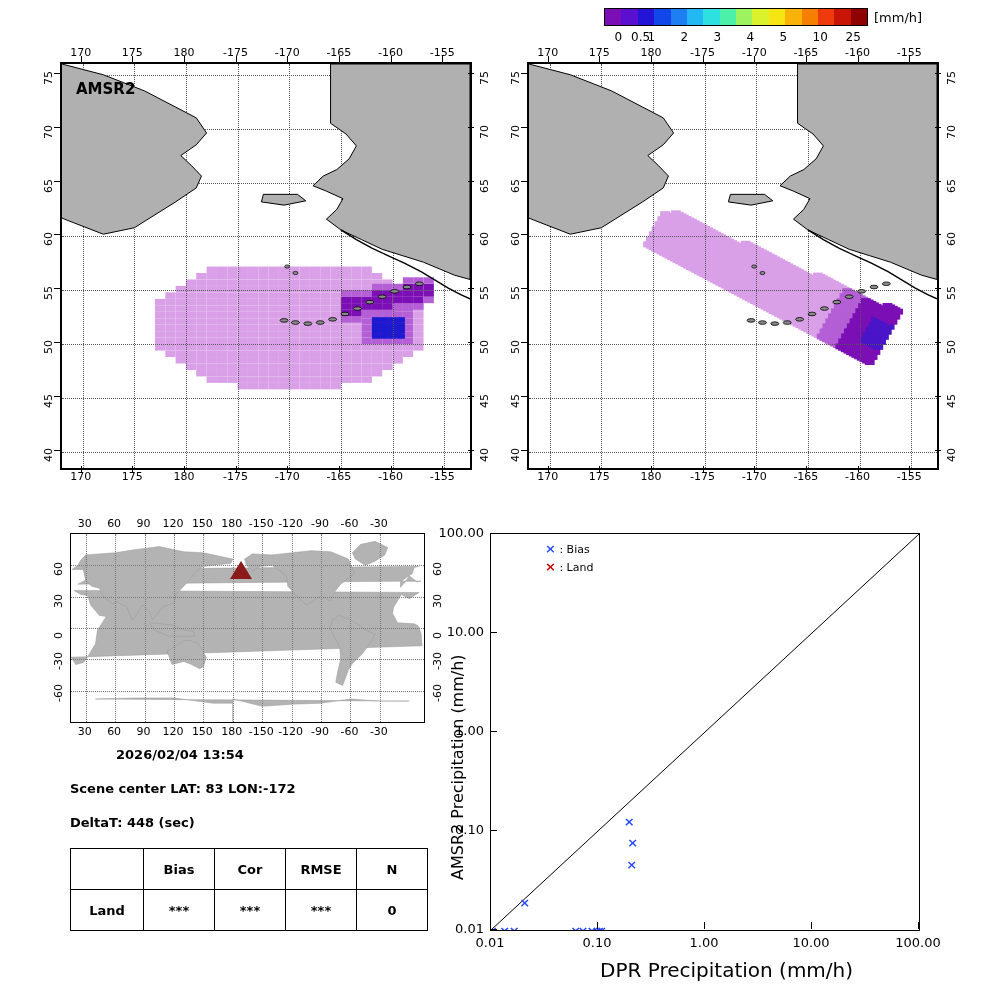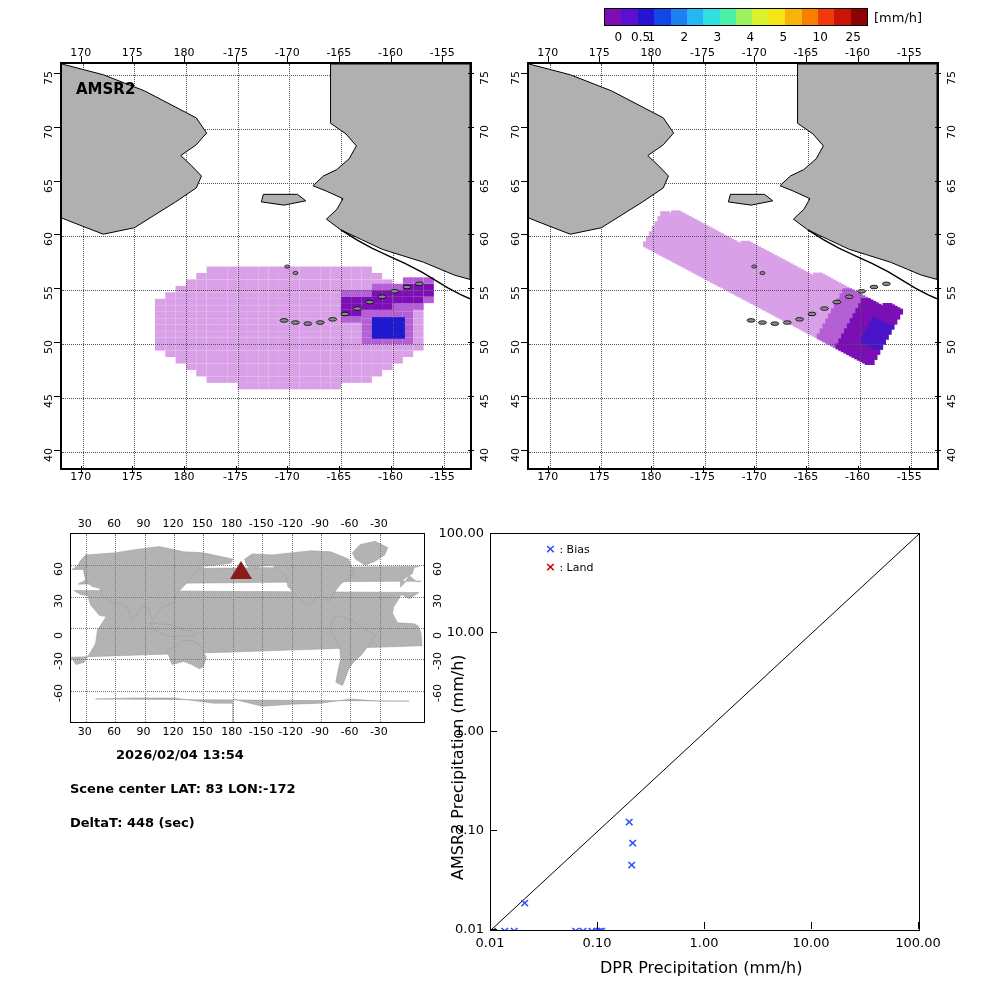--- a/index.html
+++ b/index.html
@@ -29,21 +29,21 @@
   .infoline{position:absolute;font-size:13px;font-weight:bold;color:#000;}
 
   
   #stats{left:70px;top:848px;border-collapse:collapse;}
   #stats td,#stats th{border:1px solid #000;font-size:13px;font-weight:bold;text-align:center;padding:0;height:40px;width:70px;}
   #stats td.rowhead{width:72px;}
 
   
   #scatter{left:490px;top:533px;width:430px;height:398px;border:1px solid #000;box-sizing:border-box;background:#fff;overflow:hidden;}
   #scatter .pt{position:absolute;font-size:13px;line-height:1;color:#2b4cff;font-weight:bold;}
-  #scatter-xlabel{left:600px;top:958px;font-size:16px;}
+  #scatter-xlabel{left:600px;top:958px;font-size:20px;}
   #scatter-ylabel{left:448px;top:880px;font-size:16px;transform:rotate(-90deg);transform-origin:left top;white-space:nowrap;}
   .slab{position:absolute;font-size:13px;color:#000;}
   #legend{position:absolute;left:545px;top:541px;font-size:11px;}
   #legend div{margin-bottom:3px;white-space:nowrap;}
   .lx{font-weight:bold;font-size:13px;}
 </style>
 </head>
 <body>
 
 <div id="colorbar" class="abs">
@@ -1427,20 +1427,34 @@
     <div style="position: absolute; left: 0px; width: 353px; height: 0px; border-top: 1px dotted rgb(119, 119, 119); top: 156.667px;"></div>
     <div id="wm-marker" style="left: 158.636px; top: 26.5111px;"></div>
   </div>
 
 <div class="infoline" style="left:70px;top:747px;margin-left:46px;">2026/02/04 13:54</div>
 <div class="infoline" style="left:70px;top:781px;">Scene center LAT: 83   LON:-172</div>
 <div class="infoline" style="left:70px;top:815px;">DeltaT:  448 (sec)</div>
 
 <table id="stats" class="abs">
   <tbody>
+      <tr>
+    <td class="rowhead"></td>
+    <td>Bias</td>
+    <td>Cor</td>
+    <td>RMSE</td>
+    <td>N</td>
+  </tr>
+  <tr>
+    <td class="rowhead">Land</td>
+    <td>***</td>
+    <td>***</td>
+    <td>***</td>
+    <td>0</td>
+  </tr>
 </tbody>
   </table>
 
 <div id="scatter" class="abs">
     <svg width="428" height="396" style="position: absolute; left: 0px; top: 0px;">
       <line x1="0" y1="396" x2="428" y2="0" stroke="#000" stroke-width="1"></line>
     </svg>
     <div class="pt" style="color: rgb(43, 76, 255); left: -4px; top: 390px;">×</div>
     <div class="pt" style="color: rgb(43, 76, 255); left: 28.2102px; top: 362.403px;">×</div>
     <div class="pt" style="color: rgb(43, 76, 255); left: 86.4255px; top: 390px;">×</div>

